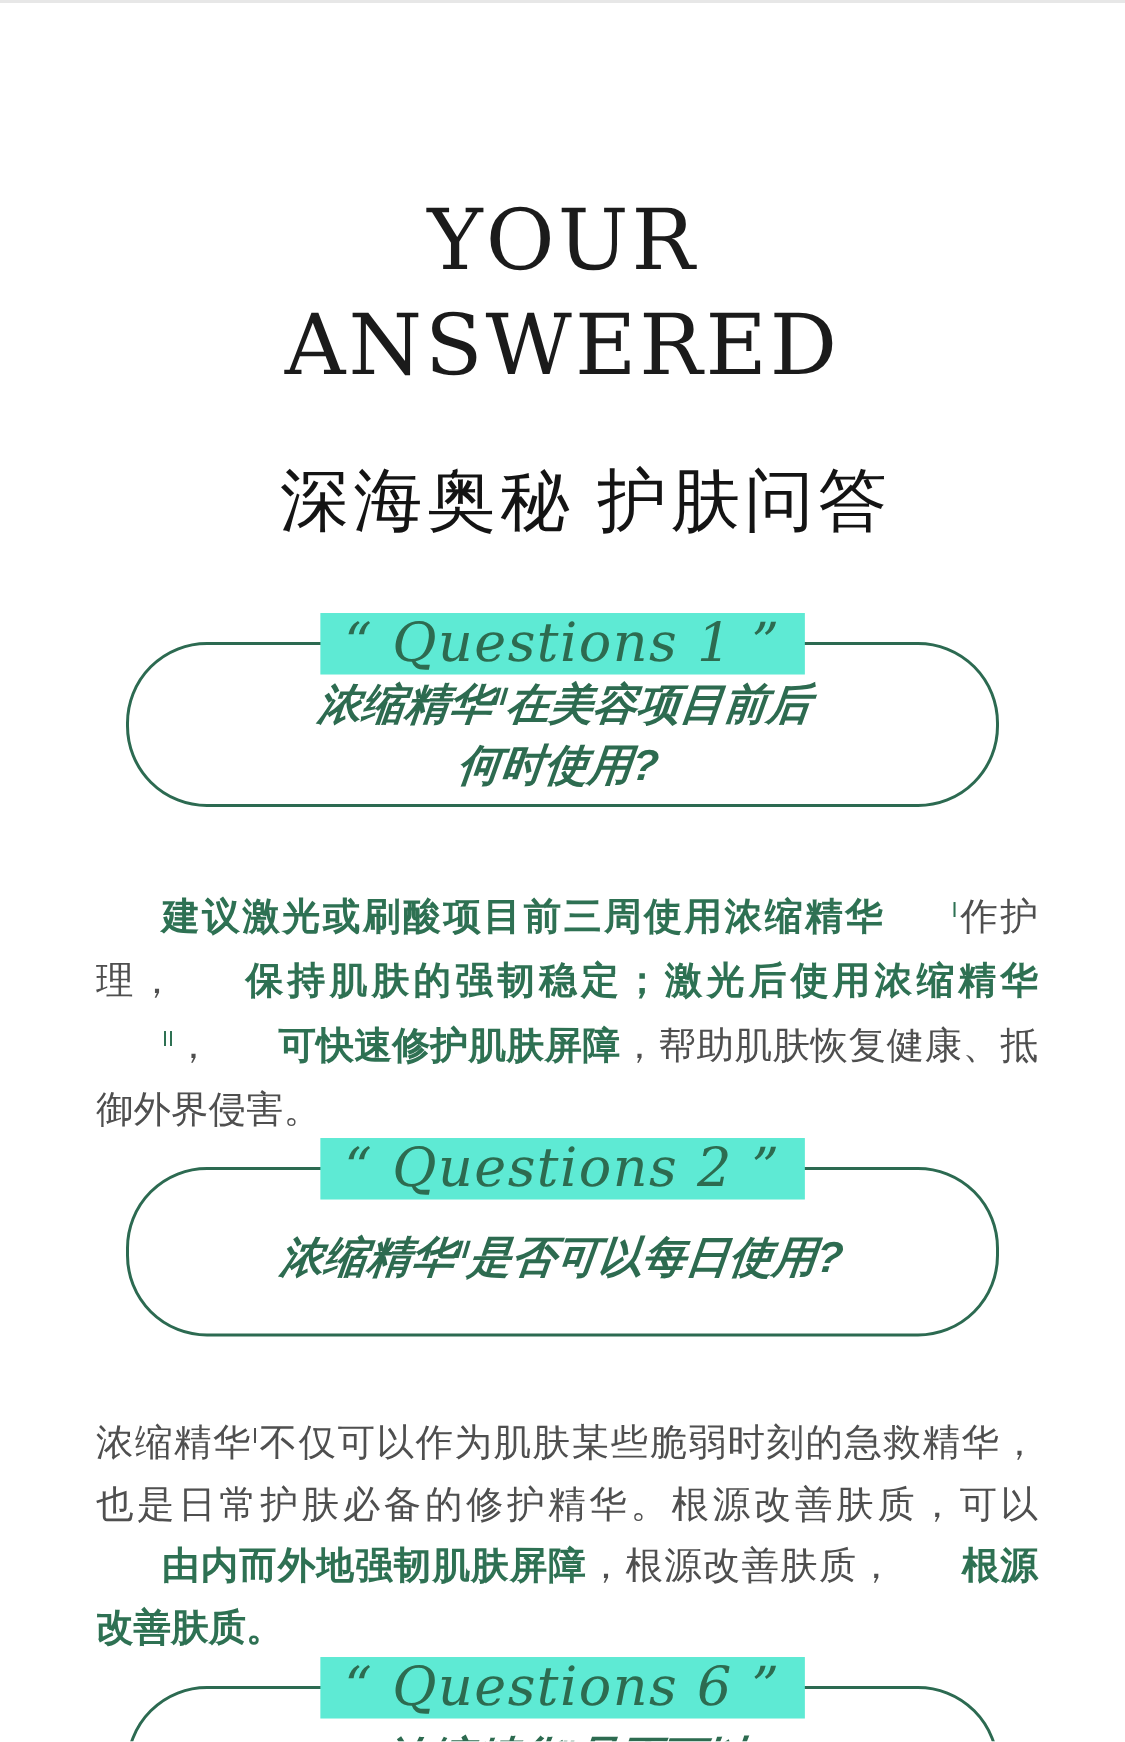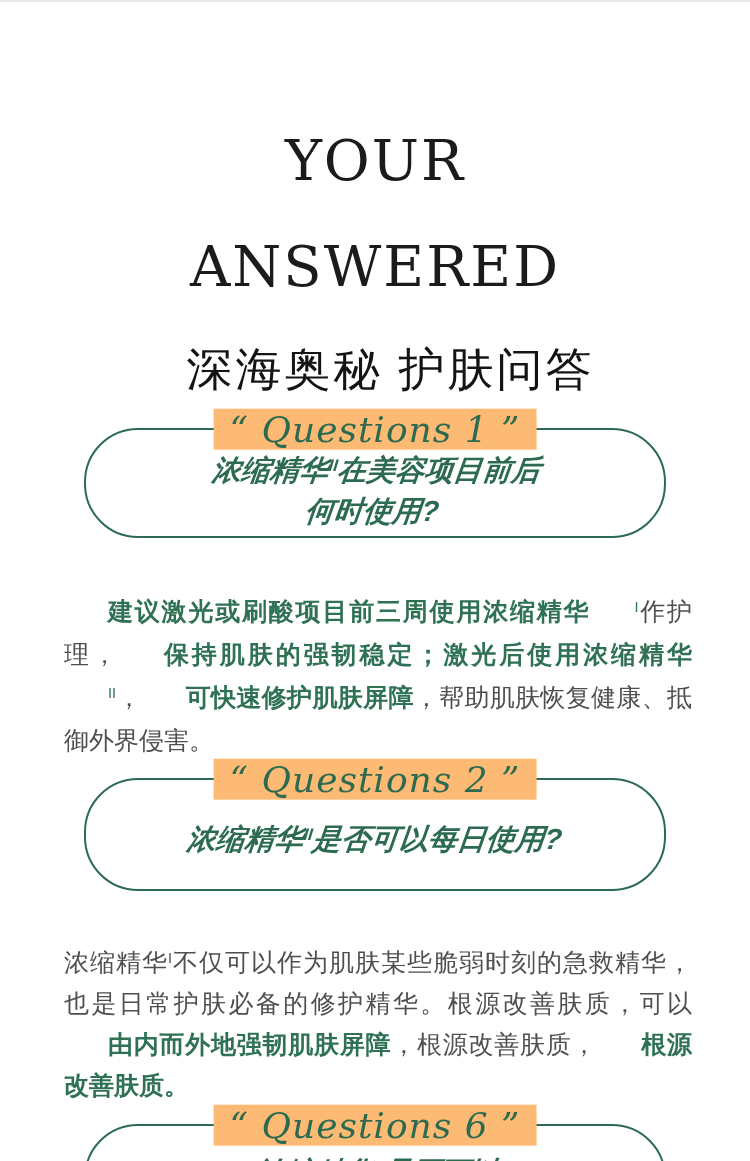--- a/index.html
+++ b/index.html
@@ -11,35 +11,35 @@
   }
   .top-divider{position:absolute;top:0;left:0;width:100%;height:2px;background:#e7e7e7;}
 
   
   .header{position:absolute;top:88px;left:0;width:100%;text-align:center;}
   .title{
     font-family:"DejaVu Serif","Liberation Serif",serif;
     font-size:56px;line-height:70px;letter-spacing:2px;
     color:#1b1b1b;font-weight:500;
   }
-  .title .t-line{display:block;margin-top:36px;}
+  .title .t-line{display:block;}
   .subtitle{
     margin-top:10px;font-size:46px;letter-spacing:3px;
     color:#141414;font-weight:500;padding-left:31px;
   }
 
   
   .bubble{
     position:absolute;left:84px;width:582px;box-sizing:border-box;
     border:2.5px solid var(--green-border,#2c6a51);
     border-radius:54px;background:#ffffff;
   }
   .bubble-label{
     position:absolute;top:0;left:50%;transform:translate(-50%,-52%);
-    background:#fdba74;padding:0 16px;white-space:nowrap;
+    background:#5eead4;padding:0 16px;white-space:nowrap;
     font-family:"DejaVu Serif","Liberation Serif",serif;
     font-style:italic;font-size:36px;letter-spacing:1px;
     color:var(--green-label,#2d6b50);
   }
   .bubble-q{
     position:absolute;left:0;right:0;top:0;bottom:0;
     display:flex;flex-direction:column;align-items:center;justify-content:center;
     color:var(--green-label,#2d6b50);
     font-weight:700;font-style:italic;
     font-size:29px;line-height:41px;

